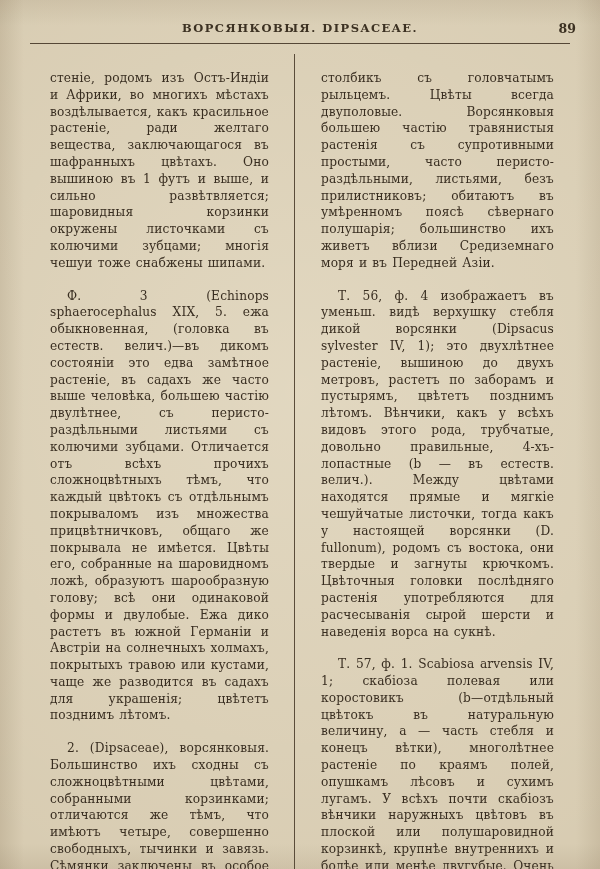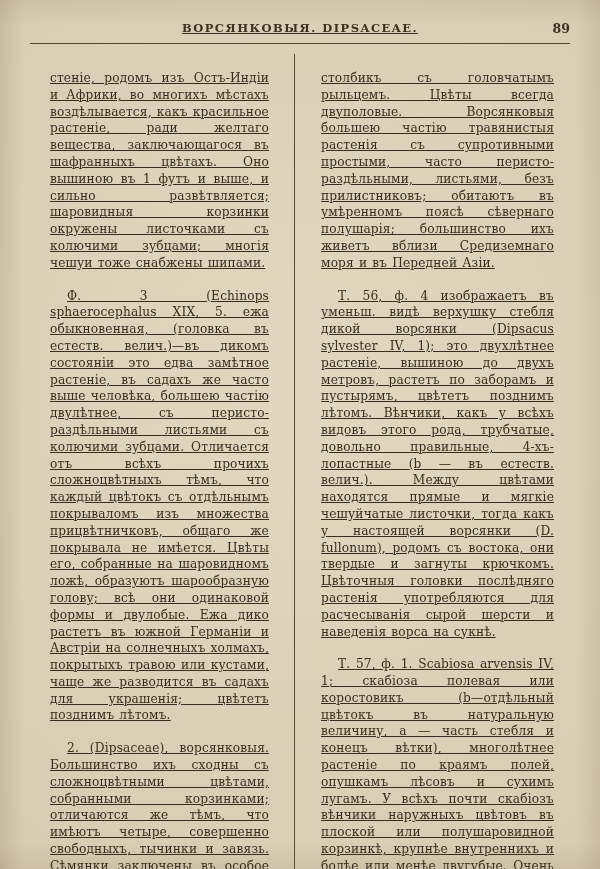--- a/index.html
+++ b/index.html
@@ -13,39 +13,38 @@
     height: 869px;
     margin: 0 auto;
     overflow: hidden;
     background:
       radial-gradient(ellipse 120% 90% at 50% 45%, rgba(255,250,235,0.25), rgba(0,0,0,0) 70%),
       linear-gradient(90deg, rgba(120,100,70,0.18) 0%, rgba(0,0,0,0) 4%, rgba(0,0,0,0) 96%, rgba(120,100,70,0.15) 100%),
       linear-gradient(180deg, rgba(120,100,70,0.12) 0%, rgba(0,0,0,0) 3%, rgba(0,0,0,0) 97%, rgba(120,100,70,0.12) 100%),
       #d8ccb2;
     color: #382d20;
     font-family: "DejaVu Serif", "Liberation Serif", serif;
-    text-decoration: underline;
   }
   .running-head {
     position: relative;
     padding-top: 21px;
     height: 18px;
   }
   .running-title {
     display: block;
     text-align: center;
     font-size: 11.5px;
     font-weight: bold;
     letter-spacing: 1.5px;
     color: #3c3122;
   }
   .page-number {
     position: absolute;
     top: 21px;
-    right: 30px;
+    right: 24px;
     font-size: 12.5px;
     font-weight: bold;
     color: #3c3122;
   }
   .head-rule {
     margin: 4px 30px 0 30px;
     border: none;
     border-top: 1.2px solid #554736;
     height: 0;
   }

